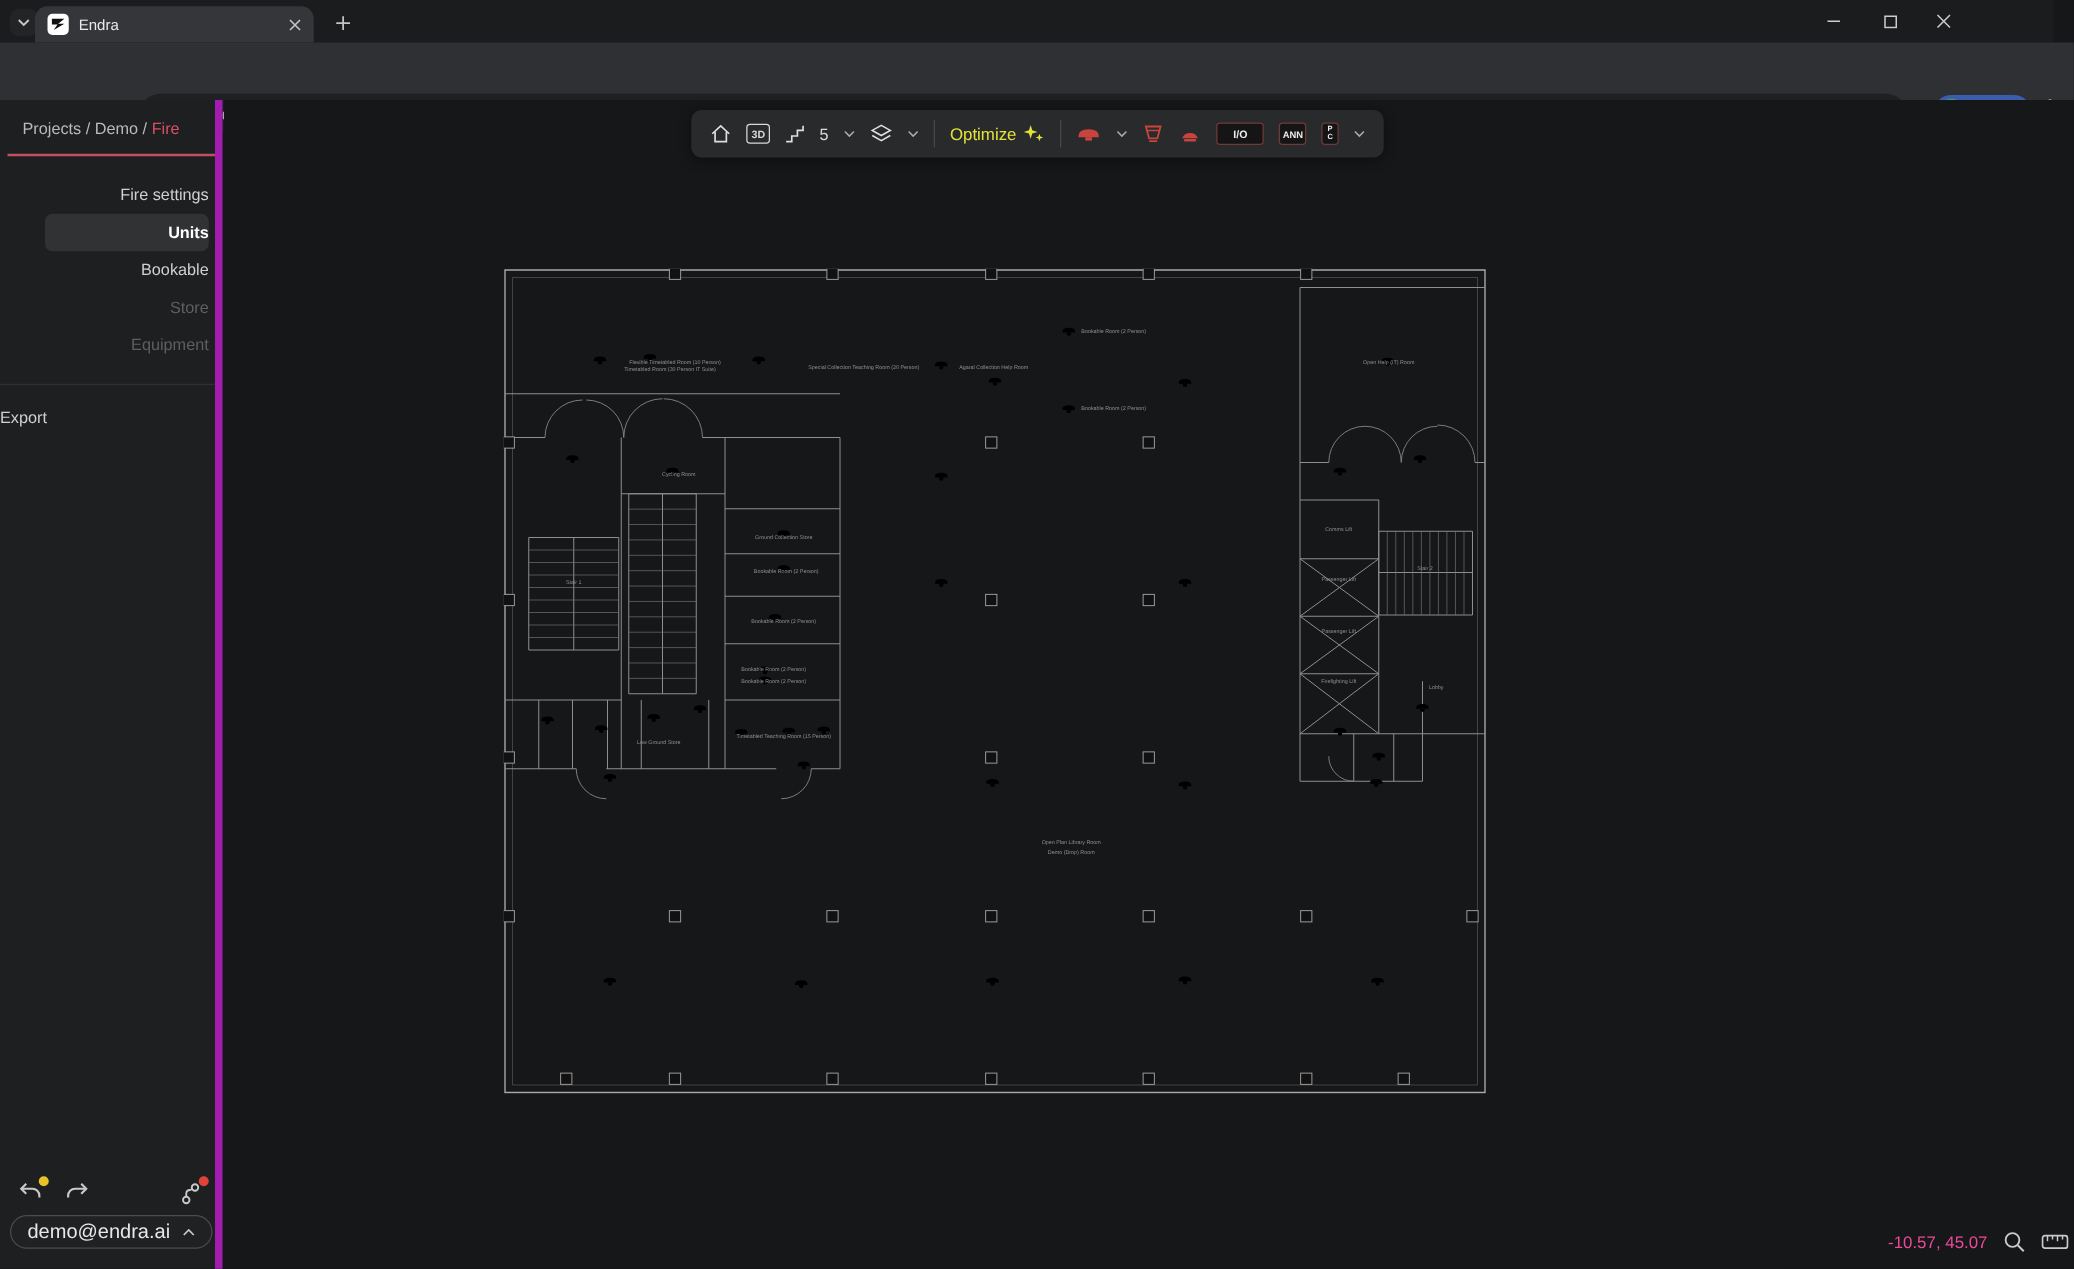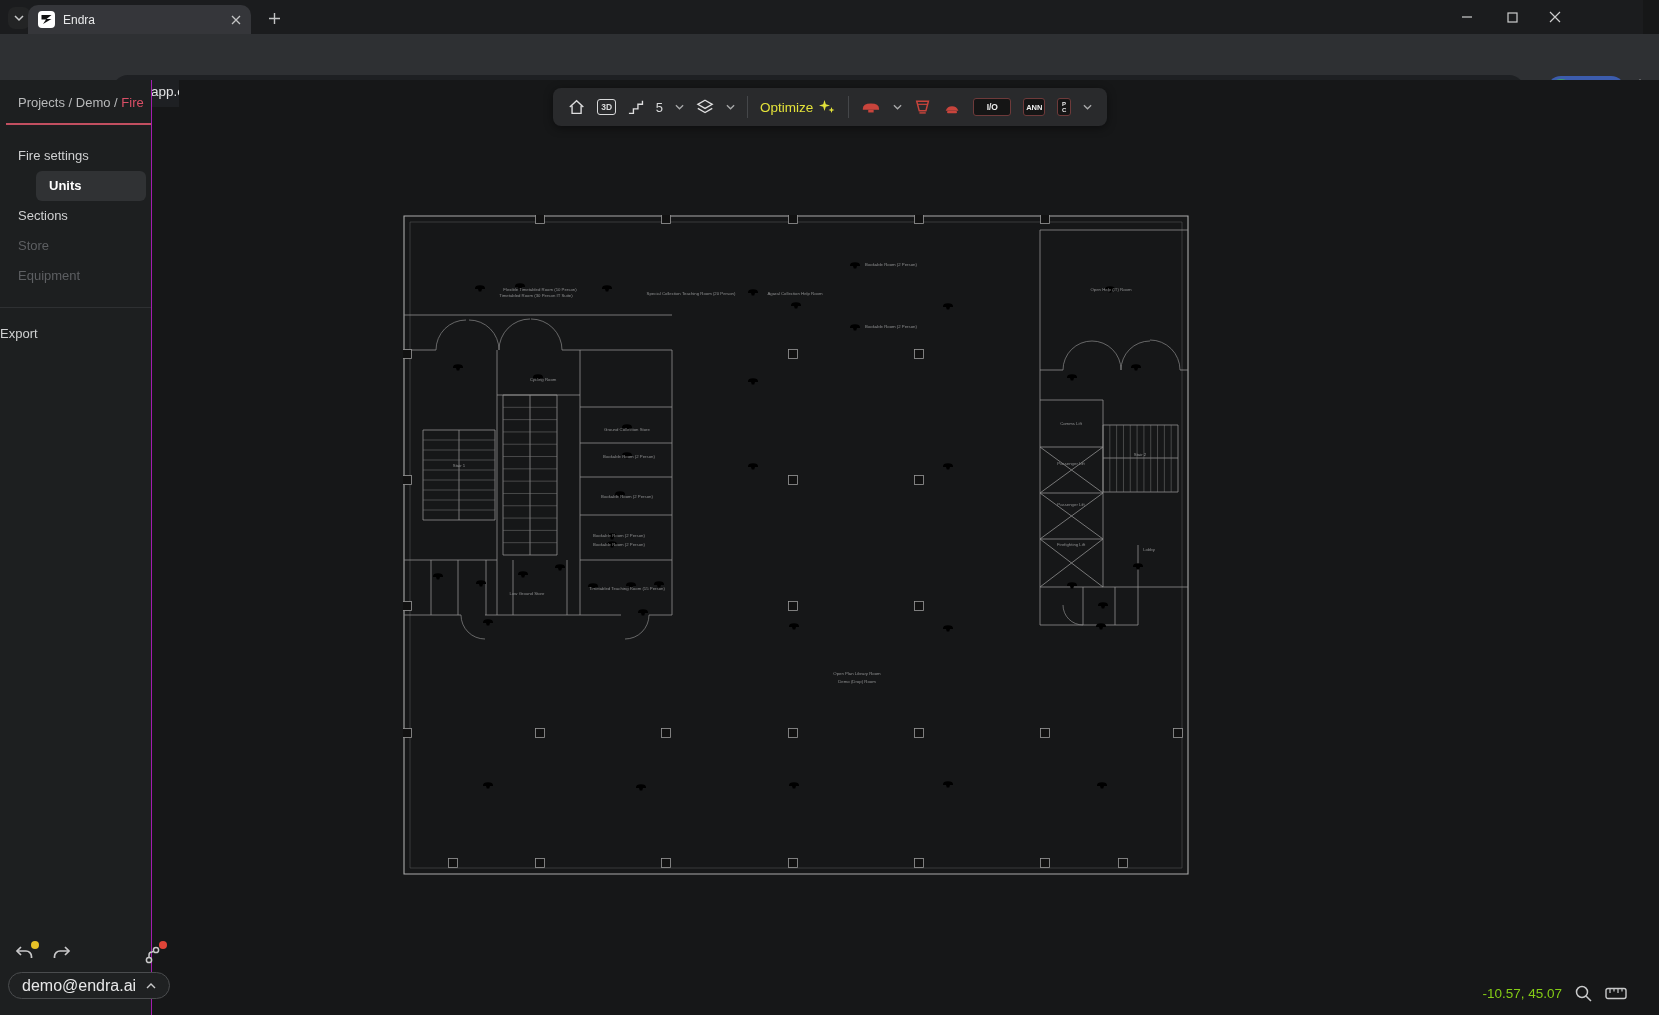--- a/index.html
+++ b/index.html
@@ -27,28 +27,28 @@
     border-radius:16px; display:flex; align-items:center; padding:0 14px; gap:10px; }
   .url-text { font-size:13.5px; color:#e2e3e4; flex:1; white-space:nowrap; overflow:hidden; }
   .profile-pill { position:absolute; left:1547px; top:42px; height:28px; background:#3c5cad;
     border-radius:14px; display:flex; align-items:center; gap:6px; padding:0 12px 0 3px; }
   .avatar { width:22px; height:22px; border-radius:50%; background:#3f9e63; color:#fff;
     font-size:11px; font-weight:bold; display:flex; align-items:center; justify-content:center; }
   .profile-name { color:#fff; font-size:12px; }
   .menu-dots { position:absolute; left:1638px; top:45px; }
 
   
-  .sidebar { position:absolute; top:80px; left:0; width:152px; bottom:0; background:#1d1f20;
-    border-right:1px solid #a21caf; }
+  .sidebar { position:absolute; top:80px; left:0; width:178px; bottom:0; background:#1d1f20;
+    border-right:6px solid #a21caf; }
   .breadcrumb { padding:15px 0 0 18px; font-size:13px; color:#b9babb; }
   .breadcrumb .active { color:#d94f66; }
   .crumb-divider { margin:13px 0 0 6px; height:1.5px; background:#c24f60; }
   .nav-list { margin-top:16px; }
   .nav-item { height:30px; line-height:30px; margin:0 5px; padding-left:13px; font-size:13px;
-    color:#cfd0d1; border-radius:6px; cursor:default; }
+    color:#cfd0d1; border-radius:6px; cursor:default;text-align:right; }
   .nav-item.active { background:#303234; color:#ffffff; font-weight:bold;margin-left:36px; }
   .nav-item.disabled { color:#5d5f62; }
   .section-divider { height:1px; background:#2e3032; margin:16px 0 18px 0; }
   .export-item { font-size:13px; color:#cfd0d1; }
   .history { position:absolute; bottom:48px; left:14px; width:150px; height:22px; }
   .hist-btn { position:absolute; top:0; }
   .badge { position:absolute; width:8px; height:8px; border-radius:50%; top:-4px; right:-5px; }
   .user-pill { position:absolute; bottom:16px; left:8px; width:162px; height:27px;
     border:1px solid #4a4c4e; border-radius:14px; background:#1f2122; display:flex;
     align-items:center; padding:0 13px; }
@@ -73,22 +73,22 @@
 
   .plan { position:absolute; left:403px; top:215px; width:786px; height:660px; }
   .wall  { stroke:#a9a9a9; stroke-width:1.1; fill:none; }
   .inner { stroke:#5e5e5e; stroke-width:.5;  fill:none; }
   .part  { stroke:#8f8f8f; stroke-width:.8;  fill:none; }
   .arc   { stroke:#8a8a8a; stroke-width:.7;  fill:none; }
   .tread { stroke:#7c7c7c; stroke-width:.5; }
   .col   { fill:#111111; stroke:#9a9a9a; stroke-width:.8; }
   .lbl   { fill:#8f9091; font-size:4.3px; text-anchor:middle; font-family:"Liberation Sans",sans-serif; }
 
-  .statusbar { position:absolute; right:32px; bottom:13px; display:flex; align-items:center;
-    gap:13px; color:#84cc16; font-size:13.5px; }
+  .statusbar { position:absolute; right:4px; bottom:13px; display:flex; align-items:center;
+    gap:13px; color:#ec4899; font-size:13.5px; }
 </style>
 </head>
 <body>
 
 <div class="tabstrip">
   <div class="tab-search">
     <svg width="10" height="7" viewBox="0 0 10 7">
         <path d="M1 1 L5 5 L9 1" stroke="#c8c9ca" stroke-width="1.5" fill="none"></path>
       </svg>
   </div>
@@ -169,21 +169,21 @@
 <div class="sidebar">
   <div class="breadcrumb">
     <span>Projects / Demo /</span>
     <span class="active">Fire</span>
   </div>
   <div class="crumb-divider"></div>
 
   <div class="nav-list">
     <div class="nav-item">Fire settings</div>
     <div class="nav-item active">Units</div>
-    <div class="nav-item">Sections</div>
+    <div class="nav-item">Bookable</div>
     <div class="nav-item disabled">Store</div>
     <div class="nav-item disabled">Equipment</div>
   </div>
   <div class="section-divider"></div>
   <div class="export-item">Export</div>
 
   <div class="history">
     <span class="hist-btn" style="left:0">
       <svg width="20" height="17" viewBox="0 0 20 17">
           <path d="M7 2 L3 6 L7 10" stroke="#c9c9ca" stroke-width="1.7" fill="none"></path>

